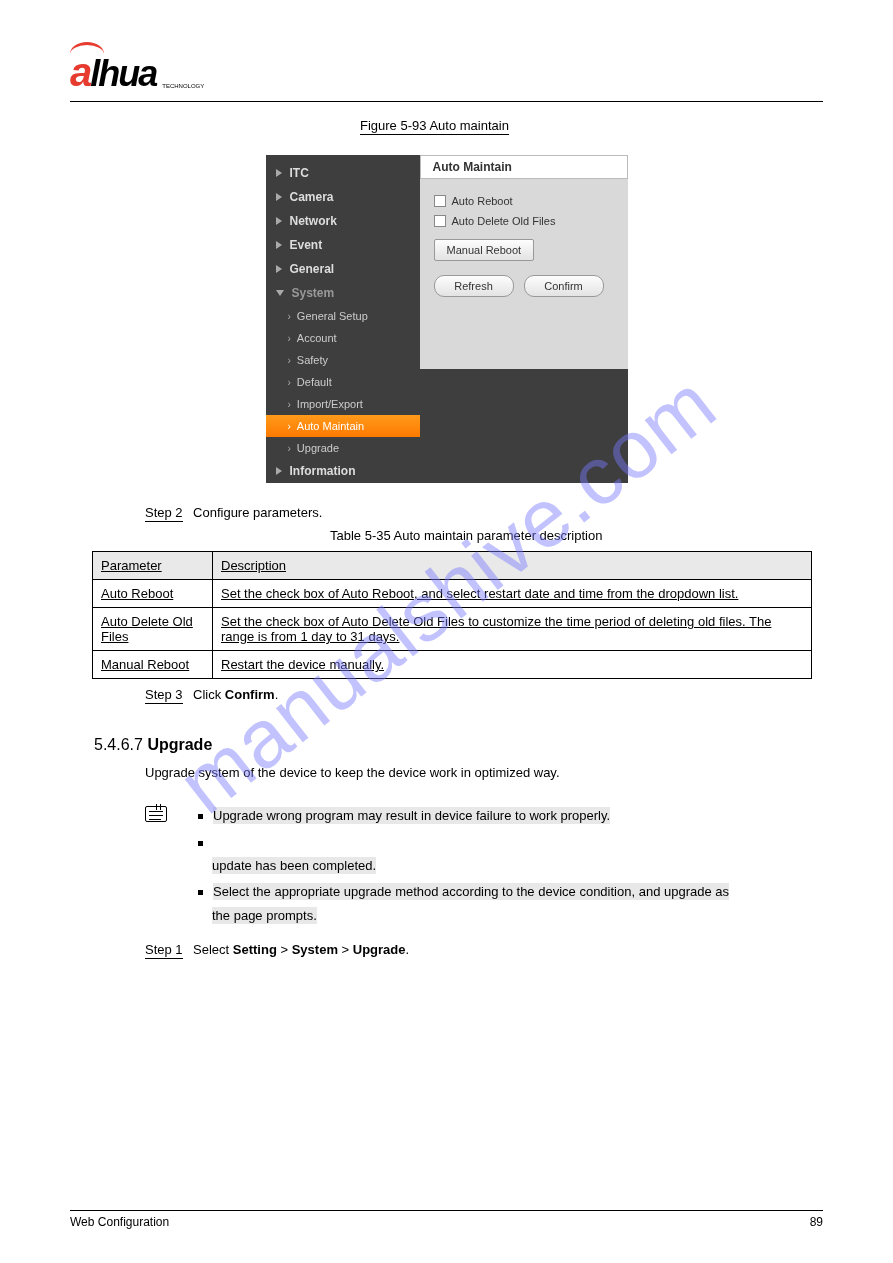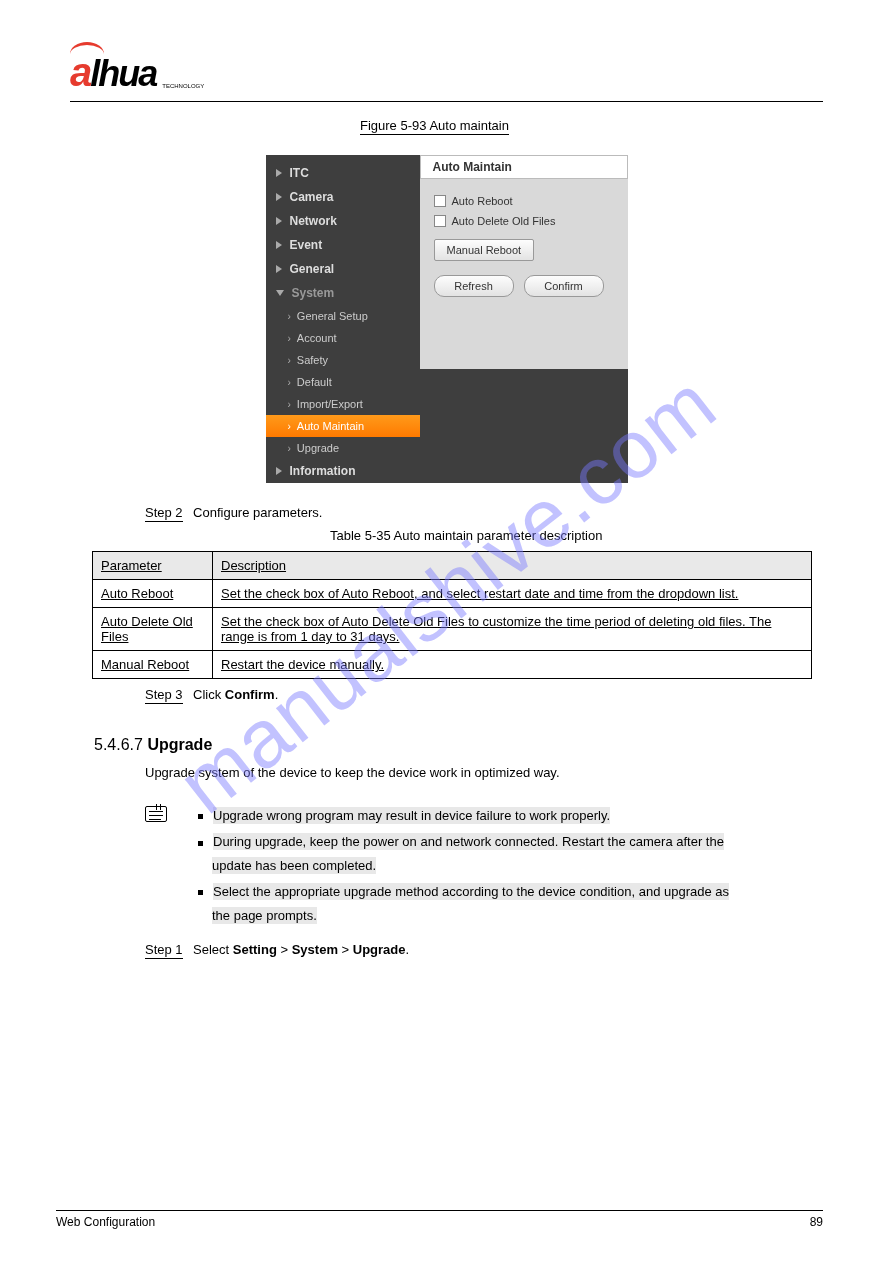--- a/index.html
+++ b/index.html
@@ -54,21 +54,21 @@
   .note-icon .ln { position: absolute; left: 3px; right: 3px; height: 1px; background: #000; }
   .note-icon .ln1 { top: 4px; } .note-icon .ln2 { top: 8px; } .note-icon .ln3 { top: 12px; width: 60%; }
 
   .note-body { font-size: 13px; line-height: 1.8; }
   .grey-block { background: #e8e8e8; display: inline; padding: 1px 0; }
   .bullet { display: inline-block; width: 5px; height: 5px; background: #000; vertical-align: middle; margin-right: 10px; margin-left: -14px; }
   .note-li { padding-left: 14px; margin-bottom: 3px; }
 
   .watermark { position: absolute; left: 50%; top: 47%; transform: translate(-50%, -50%) rotate(-38deg); font-size: 82px; color: rgba(120, 120, 255, 0.45); font-family: Arial, sans-serif; white-space: nowrap; pointer-events: none; font-weight: normal; letter-spacing: 1px; }
 
-  .footer { position: absolute; bottom: 34px; left: 56px; right: 70px; }
+  .footer { position: absolute; bottom: 34px; left: 70px; right: 70px; }
   .footer-hr { border: none; border-top: 1px solid #000; margin-bottom: 4px; }
   .footer-row { display: flex; justify-content: space-between; font-size: 12px; }
 </style>
 </head>
 <body>
 
 <div class="page">
 
   <div class="logo-row">
     <span class="logo">
@@ -203,21 +203,21 @@
   <div class="body-text offset2">Upgrade system of the device to keep the device work in optimized way.</div>
 
   <div class="note-row">
     <div class="note-icon">
       <span class="ln ln1"></span>
         <span class="ln ln2"></span>
         <span class="ln ln3"></span>
     </div>
     <div class="note-body">
       <div class="note-li"><span class="bullet"></span><span class="grey-block">Upgrade wrong program may result in device failure to work properly.</span></div>
-      <div class="note-li"><span class="bullet"></span><span class="grey-block">During upgrade, keep the power on and network connected. Restart the camera after the</span><br><span class="grey-block">update has been completed.</span></div>
+      <div class="note-li"><span class="bullet"></span><br><span class="grey-block">update has been completed.</span></div>
       <div class="note-li"><span class="bullet"></span><span class="grey-block">Select the appropriate upgrade method according to the device condition, and upgrade as</span><br><span class="grey-block">the page prompts.</span></div>
     </div>
   </div>
 
   <div style="margin-top:10px;">
     <span class="step-label">Step 1</span>
     <span class="step-text-inline">Select <b>Setting</b> &gt; <b>System</b> &gt; <b>Upgrade</b>.</span>
   </div>
 
 </div>

